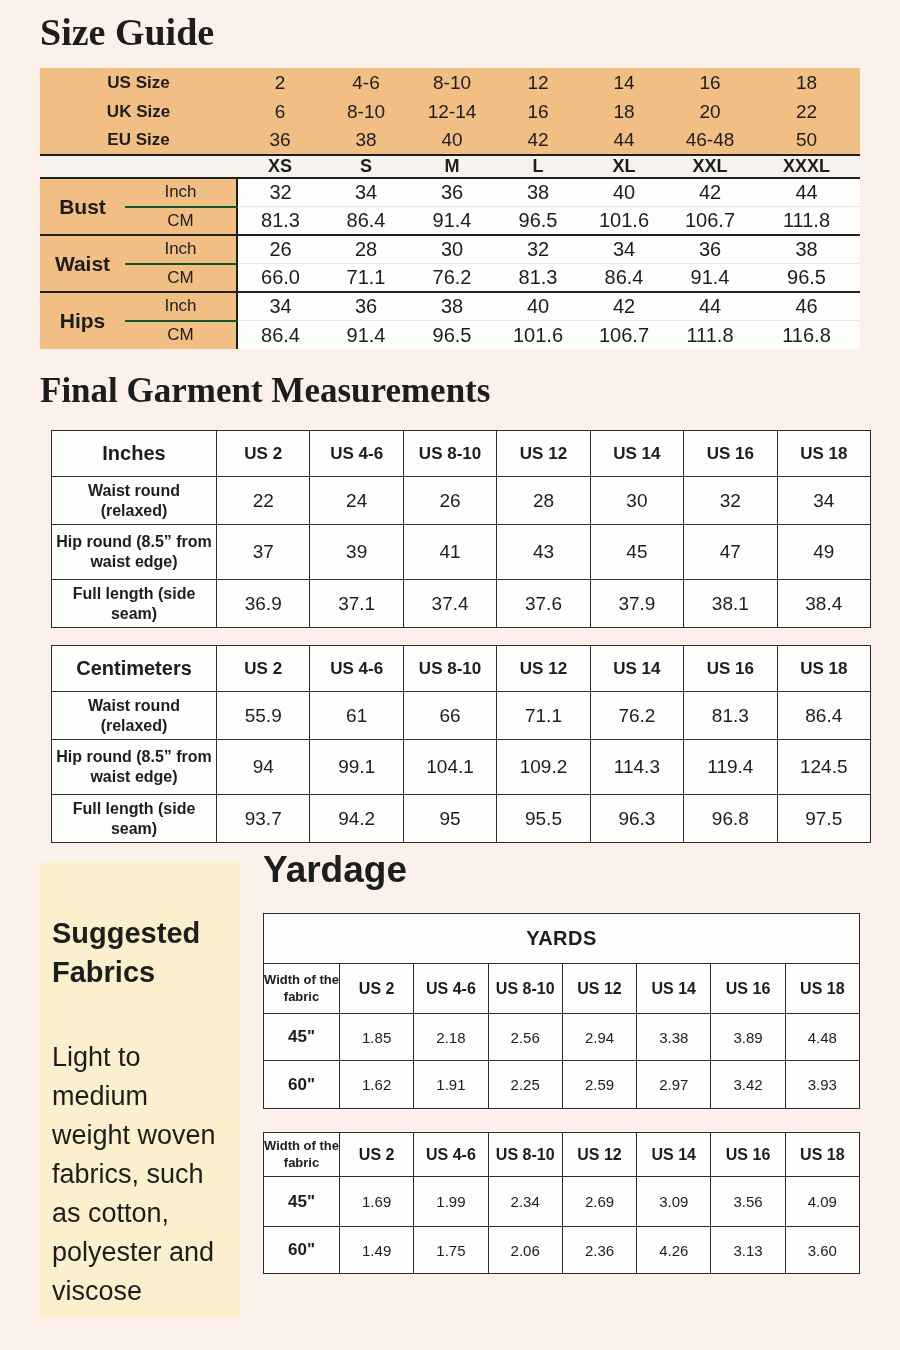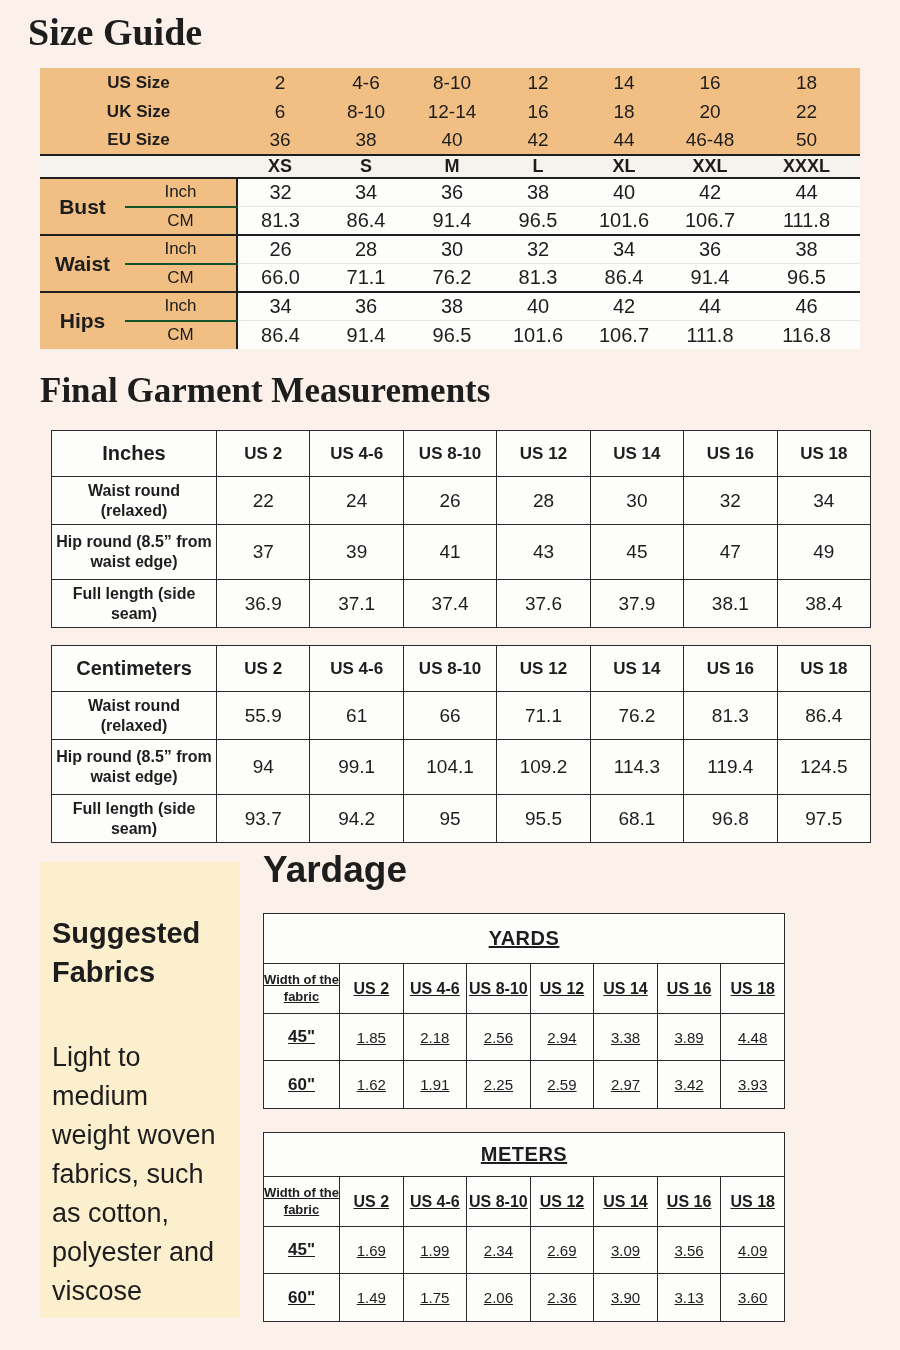--- a/index.html
+++ b/index.html
@@ -3,21 +3,21 @@
 <meta charset="utf-8">
 <style>
   :root{
     --page-bg:#fbf1ea; --tan:#f1be83; --fabrics-bg:#fcefcd;
     --cell-bg:#fdfdfb; --sizes-row-bg:#f6f3ee; --border-dark:#1f1f1f; --text:#1d1d1d;
   }
   html,body{margin:0;padding:0;background:var(--page-bg);}
   .page{position:relative;width:900px;height:1350px;background:var(--page-bg);
         font-family:"Liberation Sans",sans-serif;color:var(--text);overflow:hidden;}
   .serif-title{font-family:"Liberation Serif",serif;font-weight:700;position:absolute;margin:0;line-height:1.2;}
-  #t1{left:28px;top:10px;font-size:38px;}
+  #t1{left:40px;top:10px;font-size:38px;}
   #t2{left:40px;top:370px;font-size:35px;}
 
   
   .tblA{position:absolute;left:40px;top:68px;width:820px;border-collapse:collapse;table-layout:fixed;}
   .tblA td{text-align:center;vertical-align:middle;padding:0;}
   .convRow{height:29px;}
   .convRow td{background:var(--tan);}
   .convLabel{font-weight:700;font-size:17px;}
   .convVal{font-size:19px;}
   .sizesRow{height:18px;}
@@ -46,21 +46,21 @@
   .gVal{font-size:19px;}
 
   
   .fabrics{position:absolute;left:40px;top:862px;width:200px;height:456px;background:var(--fabrics-bg);
            box-sizing:border-box;padding:52px 8px 0 12px;}
   .fabHead{font-weight:700;font-size:29px;line-height:39px;white-space:pre-line;}
   .fabBody{margin-top:46px;font-size:27px;line-height:39px;white-space:pre-line;}
 
   
   .yTitle{position:absolute;left:263px;top:848px;margin:0;font-size:37px;font-weight:700;line-height:1.2;}
-  .tblY{position:absolute;left:263px;width:522px;border-collapse:collapse;table-layout:fixed;background:var(--cell-bg);text-decoration:underline;}
+  .tblY{position:absolute;left:263px;width:597px;border-collapse:collapse;table-layout:fixed;background:var(--cell-bg);}
   .tblY td{border:1.5px solid #2b2b2b;text-align:center;vertical-align:middle;padding:0;}
   #yt0{top:913px;} #yt1{top:1132px;}
   #yt0 tr:nth-child(1){height:50px;} #yt1 tr:nth-child(1){height:44px;}
   .tblY tr:nth-child(2){height:50px;}
   .tblY tr:nth-child(3){height:47px;}
   .tblY tr:nth-child(4){height:48px;}
   .yBanner{font-weight:700;font-size:20px;letter-spacing:.5px;}
   .yWidth{font-weight:700;font-size:13px;line-height:1.3;white-space:pre-line;}
   .ySize{font-weight:700;font-size:16px;}
   .yLabel{font-weight:700;font-size:17px;}
@@ -276,21 +276,21 @@
           <td class="gVal">114.3</td>
           <td class="gVal">119.4</td>
           <td class="gVal">124.5</td>
         </tr>
         <tr class="gRow">
           <td class="gLabel">Full length (side seam)</td>
           <td class="gVal">93.7</td>
           <td class="gVal">94.2</td>
           <td class="gVal">95</td>
           <td class="gVal">95.5</td>
-          <td class="gVal">68.1</td>
+          <td class="gVal">96.3</td>
           <td class="gVal">96.8</td>
           <td class="gVal">97.5</td>
         </tr>
       </tbody>
   </table>
 
   <div class="fabrics">
     <div class="fabHead">Suggested
 Fabrics</div>
     <div class="fabBody">Light to
@@ -344,23 +344,20 @@
           <td class="yVal">3.93</td>
         </tr>
       </tbody>
   </table>
 
   <table class="tblY" id="yt1">
     <colgroup>
         <col style="width:76px">
       </colgroup>
     <tbody>
-        <tr class="yBannerRow">
-          <td class="yBanner" colspan="8">METERS</td>
-        </tr>
         <tr class="yHead">
           <td class="yWidth">Width of the
 fabric</td>
           <td class="ySize">US 2</td>
           <td class="ySize">US 4-6</td>
           <td class="ySize">US 8-10</td>
           <td class="ySize">US 12</td>
           <td class="ySize">US 14</td>
           <td class="ySize">US 16</td>
           <td class="ySize">US 18</td>
@@ -374,20 +371,20 @@
           <td class="yVal">3.09</td>
           <td class="yVal">3.56</td>
           <td class="yVal">4.09</td>
         </tr>
         <tr class="yRow">
           <td class="yLabel">60"</td>
           <td class="yVal">1.49</td>
           <td class="yVal">1.75</td>
           <td class="yVal">2.06</td>
           <td class="yVal">2.36</td>
-          <td class="yVal">3.90</td>
+          <td class="yVal">4.26</td>
           <td class="yVal">3.13</td>
           <td class="yVal">3.60</td>
         </tr>
       </tbody>
   </table>
 
 </div>
 
 </body></html>

